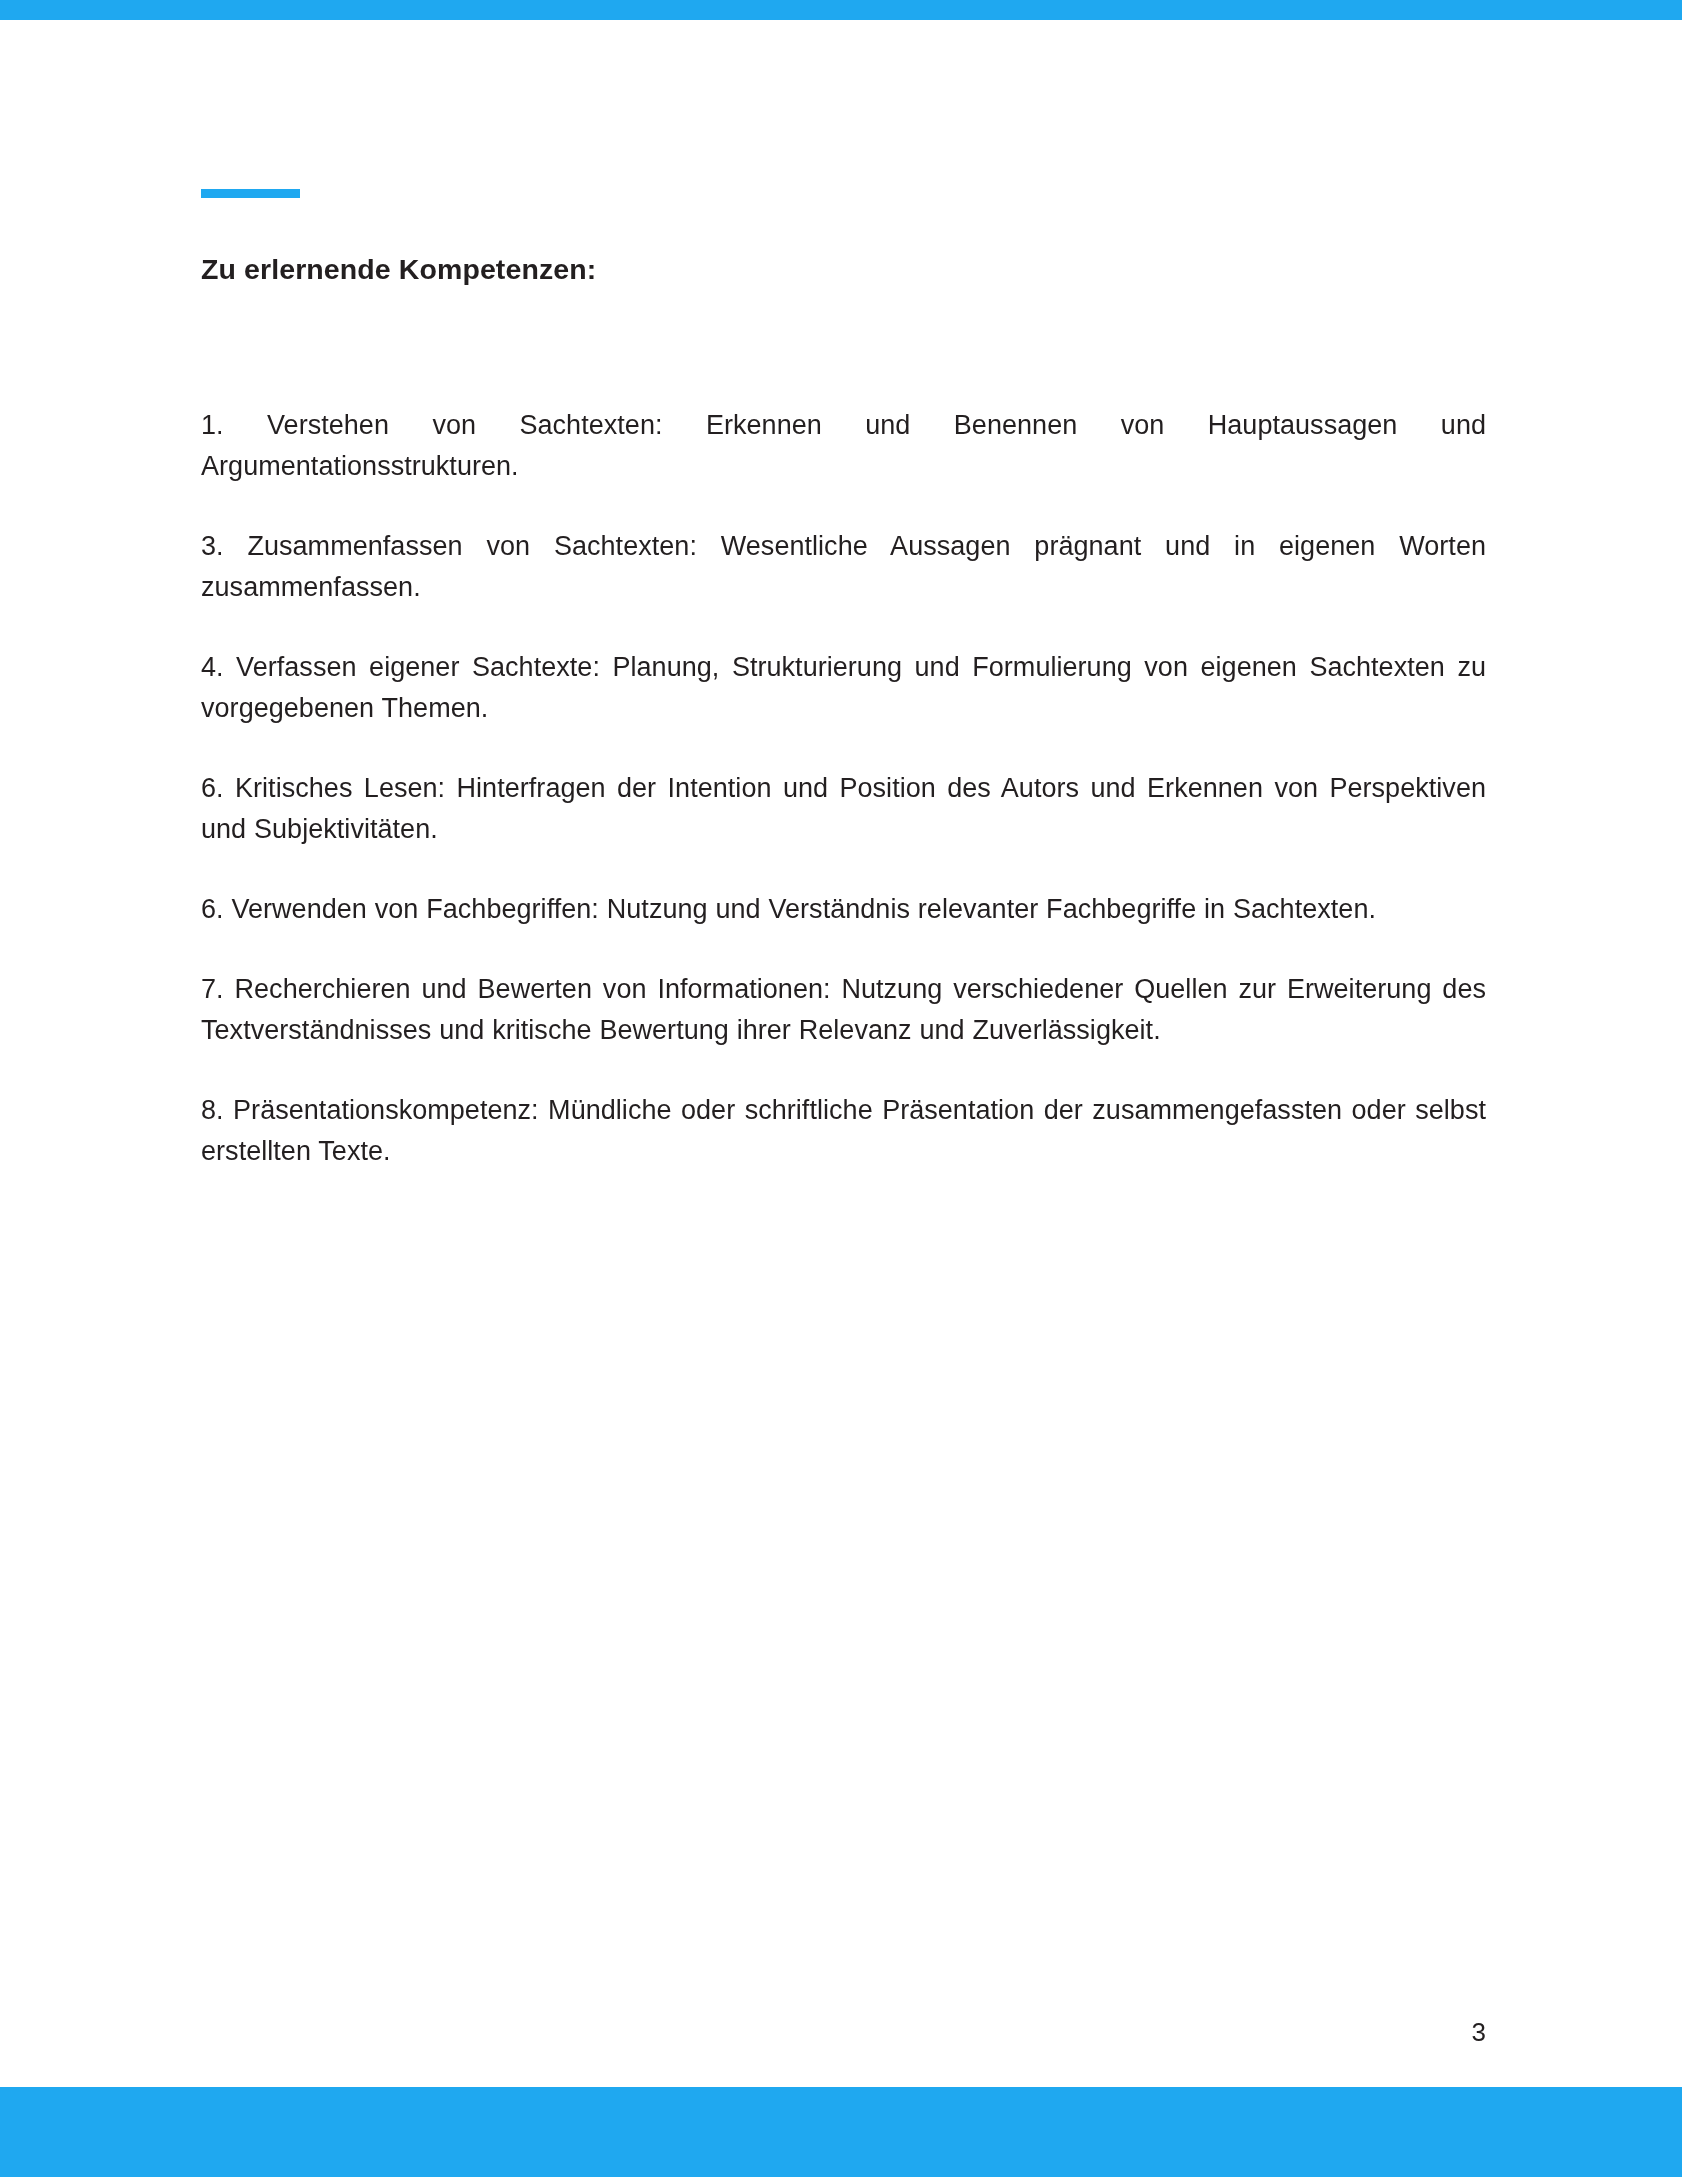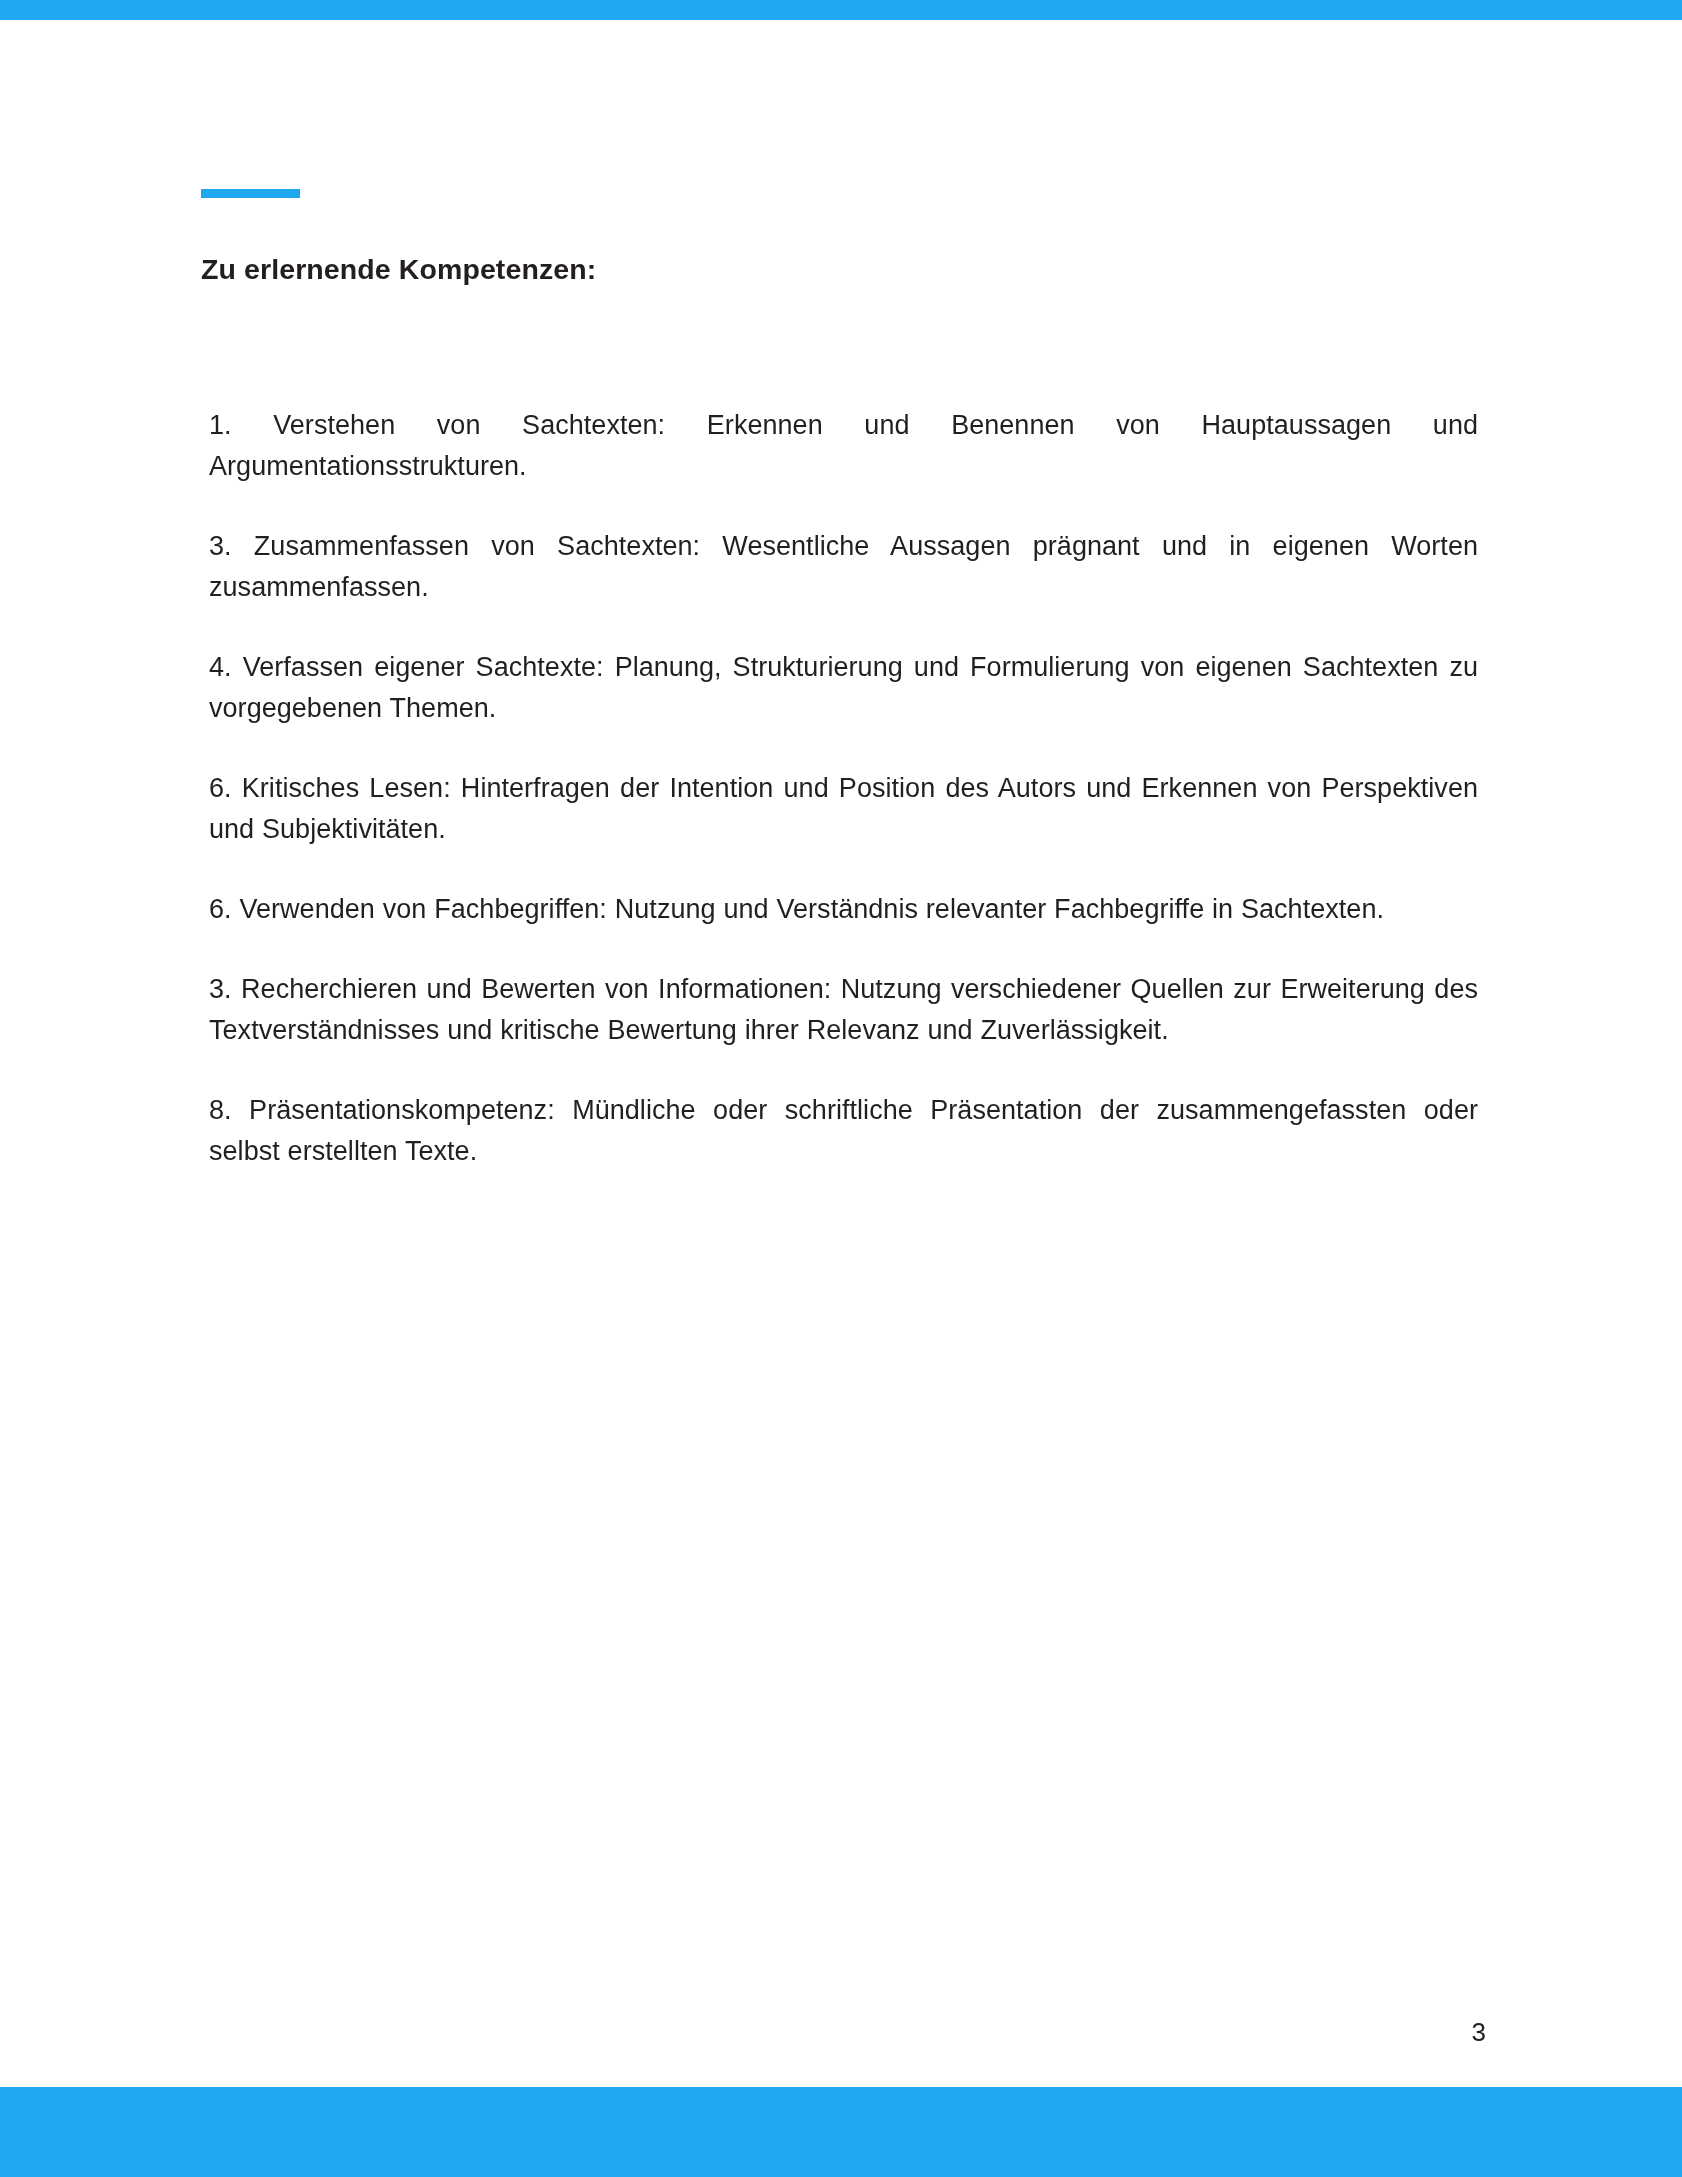--- a/index.html
+++ b/index.html
@@ -60,21 +60,21 @@
     margin: 0;
     font-size: 28.5px;
     font-weight: 700;
     line-height: 40px;
     color: #231F20;
     letter-spacing: 0.1px;
     text-align: left;
   }
 
   .competency-list {
-    margin: 8px;
+    margin: 0;
     padding: 0;
     list-style: none;
     margin-top: 116px;
   }
 
   .competency-item {
     margin: 0 0 39px 0;
     padding: 0;
     font-size: 27px;
     font-weight: 400;
@@ -114,21 +114,21 @@
   <div class="content">
 
     <h1 class="page-heading">Zu erlernende Kompetenzen:</h1>
 
     <ol class="competency-list">
       <li class="competency-item">1. Verstehen von Sachtexten: Erkennen und Benennen von Hauptaussagen und Argumentationsstrukturen.</li>
       <li class="competency-item">3. Zusammenfassen von Sachtexten: Wesentliche Aussagen prägnant und in eigenen Worten zusammenfassen.</li>
       <li class="competency-item">4. Verfassen eigener Sachtexte: Planung, Strukturierung und Formulierung von eigenen Sachtexten zu vorgegebenen Themen.</li>
       <li class="competency-item">6. Kritisches Lesen: Hinterfragen der Intention und Position des Autors und Erkennen von Perspektiven und Subjektivitäten.</li>
       <li class="competency-item">6. Verwenden von Fachbegriffen: Nutzung und Verständnis relevanter Fachbegriffe in Sachtexten.</li>
-      <li class="competency-item">3. Recherchieren und Bewerten von Informationen: Nutzung verschiedener Quellen zur Erweiterung des Textverständnisses und kritische Bewertung ihrer Relevanz und Zuverlässigkeit.</li>
+      <li class="competency-item">7. Recherchieren und Bewerten von Informationen: Nutzung verschiedener Quellen zur Erweiterung des Textverständnisses und kritische Bewertung ihrer Relevanz und Zuverlässigkeit.</li>
       <li class="competency-item">8. Präsentationskompetenz: Mündliche oder schriftliche Präsentation der zusammengefassten oder selbst erstellten Texte.</li>
     </ol>
 
   </div>
 
   <div class="page-number">3</div>
 
   <div class="bar-bottom"></div>
 
 </div>

